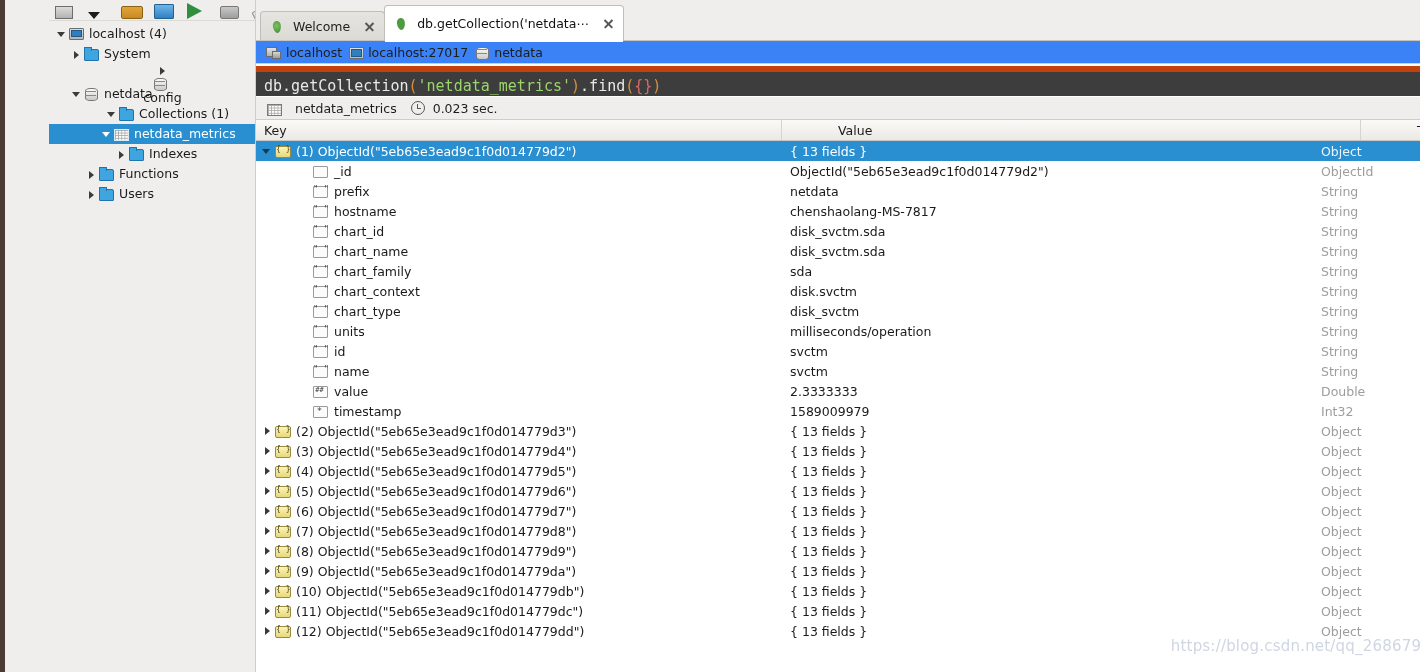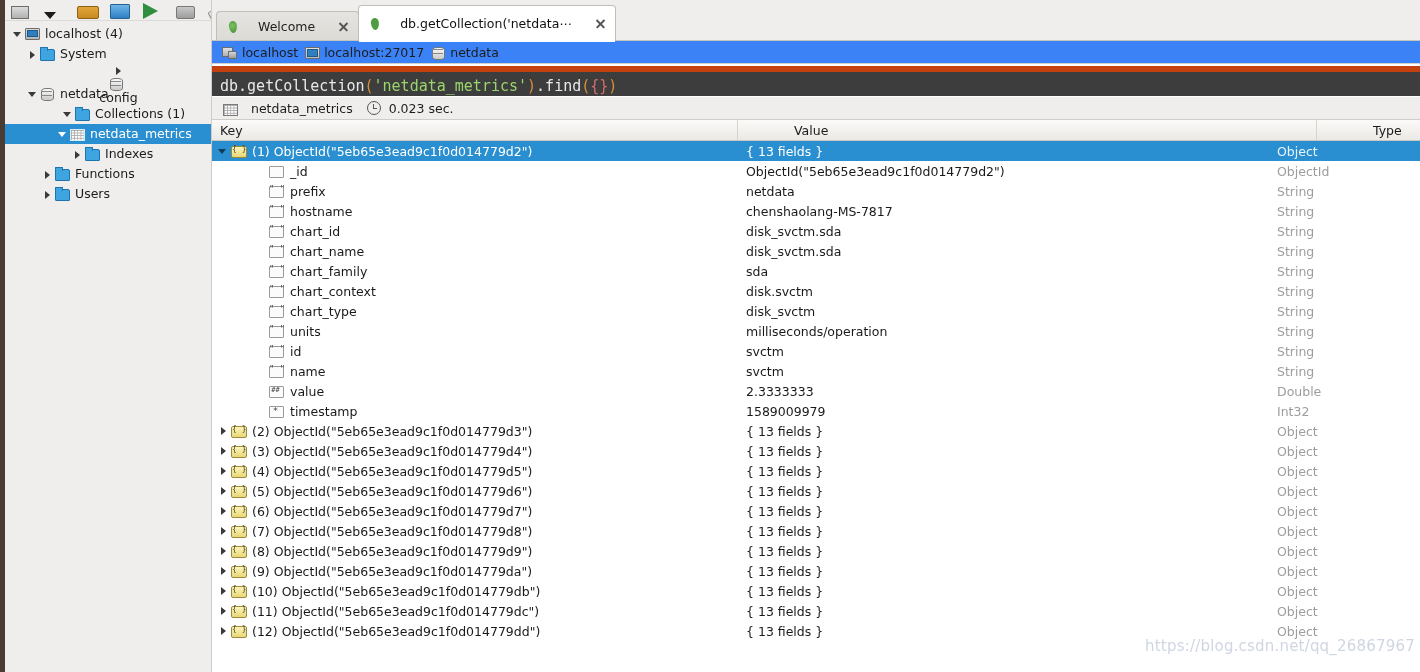--- a/index.html
+++ b/index.html
@@ -10,21 +10,21 @@
   }
   #app{ position:relative; width:1420px; height:672px; display:flex; }
 
   
   .edge-strip{ width:5px; height:672px; background:#4a3b33; flex:none; }
 
   
   .sidebar{
     width:207px; flex:none; height:672px;
     background:#efeeec; border-right:1px solid #cfcdc8;
-    position:relative; overflow:hidden;
+    position:relative; overflow:hidden;margin-left:44px;
   }
   .toolbar{
     height:21px; background:#efeeec; display:flex; align-items:flex-end;
     padding:0 4px 1px 6px; gap:11px; border-bottom:1px solid #dcdad5;
     overflow:hidden;
   }
   .tb-ico{ width:22px; height:17px; position:relative; flex:none; }
 
   .tree{ padding-top:3px; }
   .tnode{
@@ -92,21 +92,21 @@
   .main{ flex:1; height:672px; background:#fff; position:relative; display:flex; flex-direction:column; }
 
   .tabstrip{
     height:41px; background:#efeeec; padding:0 0 0 4px;
     display:flex; align-items:flex-end; position:relative;
   }
   .tabstrip::after{
     content:""; position:absolute; left:0; right:0; bottom:0; height:1px; background:#c6c4bf;
   }
   .tab{
-    height:30px; display:flex; align-items:center; gap:19px;
+    height:30px; display:flex; align-items:center; gap:10px;
     padding:0 8px 0 10px; margin-right:-1px;
     border:1px solid #c0beb9; border-bottom:none;
     border-radius:4px 4px 0 0;
     background:linear-gradient(#e6e4e0,#dcdad5);
     color:#222; font-size:12.5px; white-space:nowrap; position:relative;
   }
   .tab.active{
     background:#fff; height:36px; z-index:3;
     border-color:#c0beb9; color:#111;
   }

